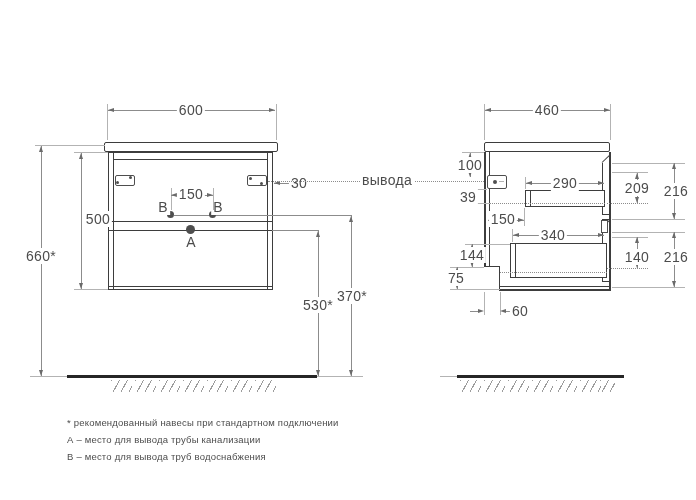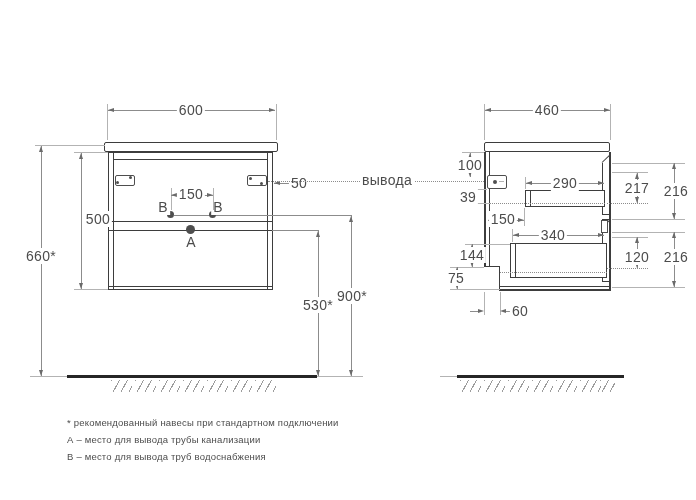--- a/index.html
+++ b/index.html
@@ -81,30 +81,30 @@
 
     <div class="lt" style="left:171px;top:188px;width:1px;height:22px;"></div>
     <div class="lt" style="left:213px;top:188px;width:1px;height:22px;"></div>
     <div class="d" style="left:171px;top:195px;width:42px;height:1px;"></div>
     <div class="ar ar-l" style="left:171px;top:193px;"></div>
     <div class="ar ar-r" style="left:207px;top:193px;"></div>
     <div class="lb" style="left:191px;top:194px;">150</div>
 
     <div class="d" style="left:274px;top:183px;width:17px;height:1px;"></div>
     <div class="ar ar-l" style="left:274px;top:181px;"></div>
-    <div class="lb" style="left:299px;top:183px;">50</div>
+    <div class="lb" style="left:299px;top:183px;">30</div>
 
     <div class="doth" style="left:268px;top:181px;width:94px;"></div>
     <div class="doth" style="left:412px;top:181px;width:74px;"></div>
     <div class="lb" style="left:387px;top:180px;">вывода</div>
 
     <div class="d" style="left:351px;top:216px;width:1px;height:160px;"></div>
     <div class="ar ar-u" style="left:348.5px;top:216px;"></div>
     <div class="ar ar-d" style="left:348.5px;top:370px;"></div>
-    <div class="lb" style="left:352px;top:296px;">900*</div>
+    <div class="lb" style="left:352px;top:296px;">370*</div>
 
     <div class="d" style="left:318px;top:231px;width:1px;height:145px;"></div>
     <div class="ar ar-u" style="left:315.5px;top:231px;"></div>
     <div class="ar ar-d" style="left:315.5px;top:370px;"></div>
     <div class="lb" style="left:318px;top:305px;">530*</div>
   </div>
 
   <div>
     <div class="lt" style="left:30px;top:376px;width:37px;height:1px;"></div>
     <div class="thick" style="left:67px;top:375px;width:250px;"></div>
@@ -207,35 +207,35 @@
     <div class="ar ar-r" style="left:478px;top:309px;"></div>
     <div class="ar ar-l" style="left:500px;top:309px;"></div>
     <div class="d" style="left:506px;top:311px;width:6px;height:1px;"></div>
     <div class="lb" style="left:520px;top:311px;">60</div>
 
     <div class="lt" style="left:612px;top:172px;width:36px;height:1px;"></div>
     <div class="doth" style="left:607px;top:203px;width:41px;"></div>
     <div class="d" style="left:637px;top:173px;width:1px;height:30px;"></div>
     <div class="ar ar-u" style="left:634.5px;top:173px;"></div>
     <div class="ar ar-d" style="left:634.5px;top:197px;"></div>
-    <div class="lb" style="left:637px;top:188px;">217</div>
+    <div class="lb" style="left:637px;top:188px;">209</div>
 
     <div class="lt" style="left:612px;top:163px;width:73px;height:1px;"></div>
     <div class="lt" style="left:612px;top:219px;width:73px;height:1px;"></div>
     <div class="d" style="left:674px;top:163px;width:1px;height:56px;"></div>
     <div class="ar ar-u" style="left:671.5px;top:163px;"></div>
     <div class="ar ar-d" style="left:671.5px;top:213px;"></div>
     <div class="lb" style="left:676px;top:191px;">216</div>
 
     <div class="lt" style="left:612px;top:237px;width:36px;height:1px;"></div>
     <div class="doth" style="left:607px;top:268px;width:41px;"></div>
     <div class="d" style="left:637px;top:237px;width:1px;height:31px;"></div>
     <div class="ar ar-u" style="left:634.5px;top:237px;"></div>
     <div class="ar ar-d" style="left:634.5px;top:262px;"></div>
-    <div class="lb" style="left:637px;top:257px;">120</div>
+    <div class="lb" style="left:637px;top:257px;">140</div>
 
     <div class="lt" style="left:612px;top:232px;width:73px;height:1px;"></div>
     <div class="lt" style="left:612px;top:287px;width:73px;height:1px;"></div>
     <div class="d" style="left:674px;top:232px;width:1px;height:55px;"></div>
     <div class="ar ar-u" style="left:671.5px;top:232px;"></div>
     <div class="ar ar-d" style="left:671.5px;top:281px;"></div>
     <div class="lb" style="left:676px;top:257px;">216</div>
   </div>
 
   <div>

